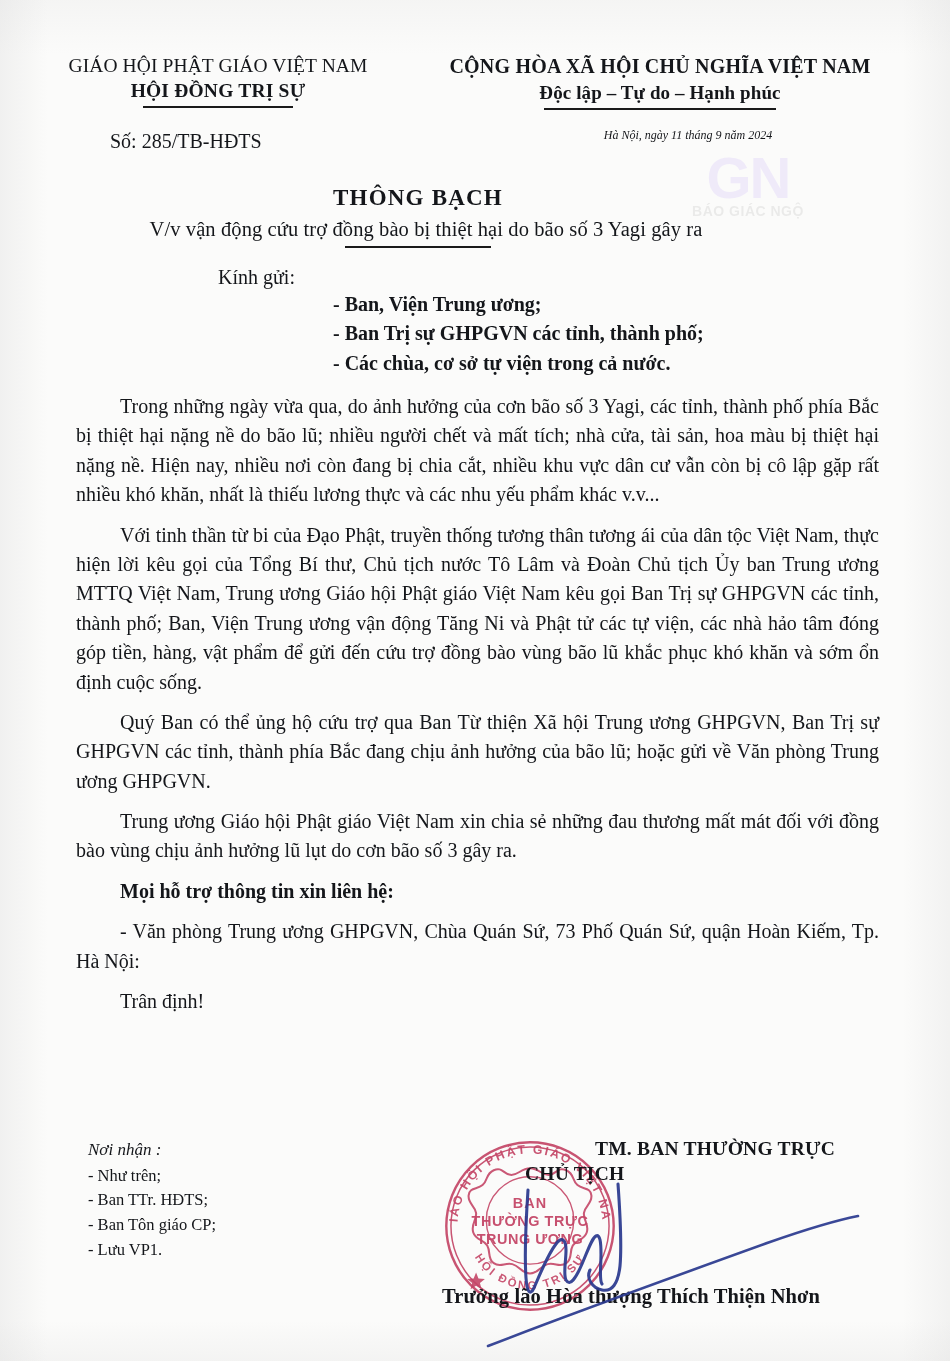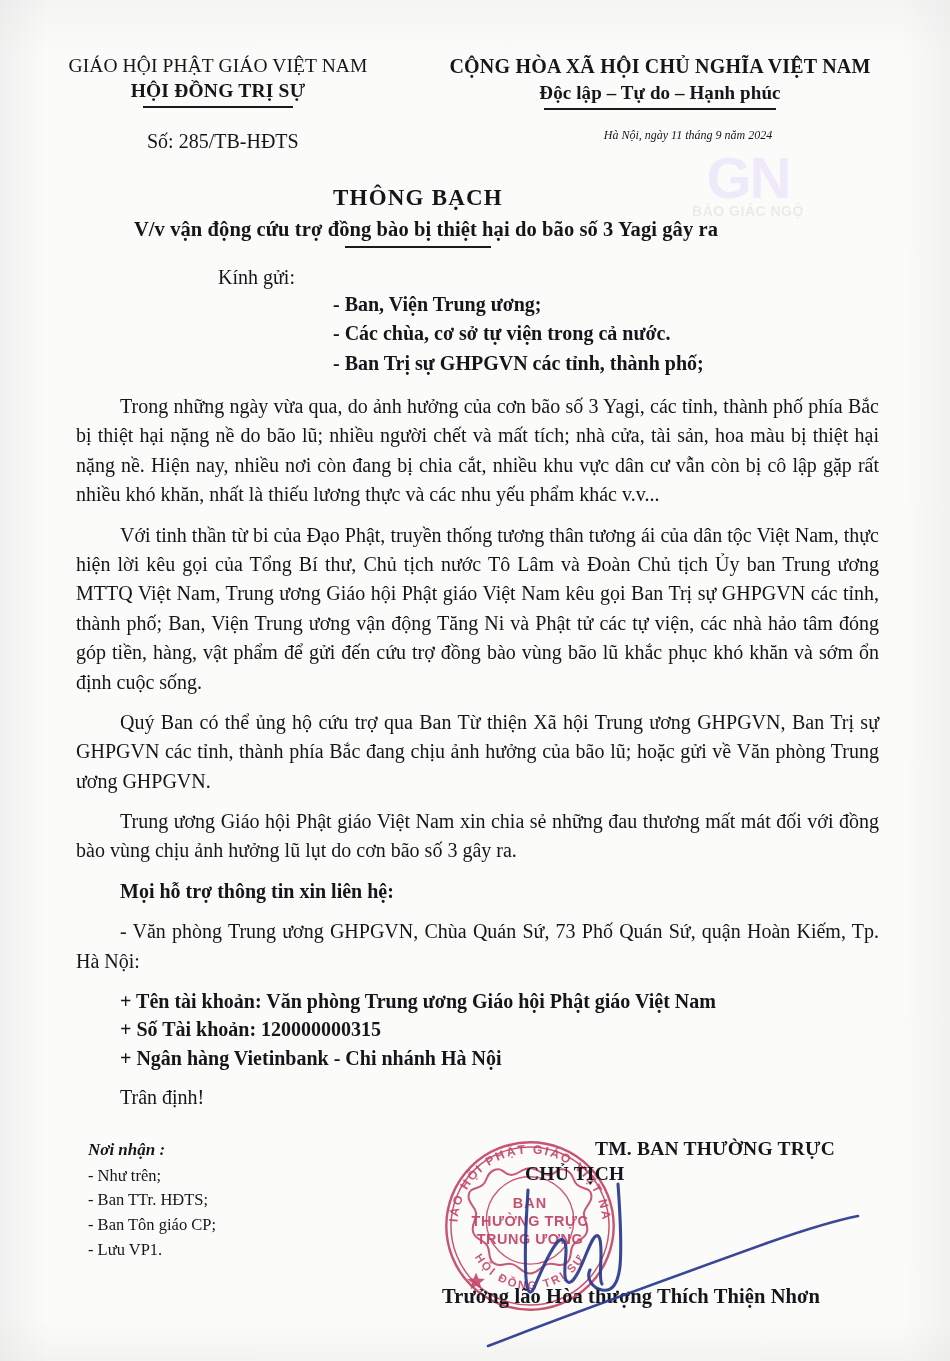--- a/index.html
+++ b/index.html
@@ -79,21 +79,20 @@
     width: 232px;
     height: 1.6px;
     background: #1a1a1a;
     margin: 4px auto 0;
   }
   .docnum {
     position: absolute;
     top: 130px;
     left: 110px;
     font-size: 20px;
-    margin-left: 37px;
   }
   .place-date {
     position: absolute;
     top: 128px;
     left: 468px;
     width: 440px;
     text-align: center;
     font-size: 12px;
     font-style: italic;
   }
@@ -106,21 +105,21 @@
     width: 836px;
     text-align: center;
   }
   .doc-title {
     font-size: 23px;
     font-weight: bold;
     letter-spacing: 1.2px;
   }
   .doc-subtitle {
     font-size: 20.5px;
-    font-weight: bold;
+    font-weight: normal;
     margin-top: 7px;
     letter-spacing: .1px;
     padding-left: 16px;
   }
   .rule-title {
     width: 146px;
     height: 1.6px;
     background: #1a1a1a;
     margin: 5px auto 0;
   }
@@ -182,21 +181,21 @@
 
   
   .noi-nhan {
     position: absolute;
     top: 1137px;
     left: 88px;
     font-size: 16.5px;
     line-height: 1.5;
   }
   .noi-nhan .nn-title {
-    font-weight: bold;
+    font-weight: normal;
     font-style: italic;
     font-size: 17px;
     margin-bottom: 1px;
   }
 
   .sign-block {
     position: absolute;
     top: 1138px;
     left: 525px;
     width: 380px;
@@ -310,38 +309,33 @@
 
   <div class="title-block">
     <div class="doc-title">THÔNG BẠCH</div>
     <div class="doc-subtitle">V/v vận động cứu trợ đồng bào bị thiệt hại do bão số 3 Yagi gây ra</div>
     <div class="rule-title"></div>
   </div>
 
   <div class="kinhgui">Kính gửi:</div>
   <div class="recips">
     <div>- Ban, Viện Trung ương;</div>
+    <div>- Ban Trị sự GHPGVN các tỉnh, thành phố;</div>
     <div>- Các chùa, cơ sở tự viện trong cả nước.</div>
-    <div>- Ban Trị sự GHPGVN các tỉnh, thành phố;</div>
   </div>
 
   <div class="body-wrap">
     <p class="para">Trong những ngày vừa qua, do ảnh hưởng của cơn bão số 3 Yagi, các tỉnh, thành phố phía Bắc bị thiệt hại nặng nề do bão lũ; nhiều người chết và mất tích; nhà cửa, tài sản, hoa màu bị thiệt hại nặng nề. Hiện nay, nhiều nơi còn đang bị chia cắt, nhiều khu vực dân cư vẫn còn bị cô lập gặp rất nhiều khó khăn, nhất là thiếu lương thực và các nhu yếu phẩm khác v.v...</p>
     <p class="para">Với tinh thần từ bi của Đạo Phật, truyền thống tương thân tương ái của dân tộc Việt Nam, thực hiện lời kêu gọi của Tổng Bí thư, Chủ tịch nước Tô Lâm và Đoàn Chủ tịch Ủy ban Trung ương MTTQ Việt Nam, Trung ương Giáo hội Phật giáo Việt Nam kêu gọi Ban Trị sự GHPGVN các tỉnh, thành phố; Ban, Viện Trung ương vận động Tăng Ni và Phật tử các tự viện, các nhà hảo tâm đóng góp tiền, hàng, vật phẩm để gửi đến cứu trợ đồng bào vùng bão lũ khắc phục khó khăn và sớm ổn định cuộc sống.</p>
     <p class="para">Quý Ban có thể ủng hộ cứu trợ qua Ban Từ thiện Xã hội Trung ương GHPGVN, Ban Trị sự GHPGVN các tỉnh, thành phía Bắc đang chịu ảnh hưởng của bão lũ; hoặc gửi về Văn phòng Trung ương GHPGVN.</p>
     <p class="para">Trung ương Giáo hội Phật giáo Việt Nam xin chia sẻ những đau thương mất mát đối với đồng bào vùng chịu ảnh hưởng lũ lụt do cơn bão số 3 gây ra.</p>
 
     <p class="para bold-lead">Mọi hỗ trợ thông tin xin liên hệ:</p>
     <p class="para contact-addr">- Văn phòng Trung ương GHPGVN, Chùa Quán Sứ, 73 Phố Quán Sứ, quận Hoàn Kiếm, Tp. Hà Nội:</p>
 
-    <div class="bank-list">
-      <div>+ Tên tài khoản: Văn phòng Trung ương Giáo hội Phật giáo Việt Nam</div>
-      <div>+ Số Tài khoản: 120000000315</div>
-      <div>+ Ngân hàng Vietinbank - Chi nhánh Hà Nội</div>
-    </div>
 
     <div class="closing">Trân định!</div>
   </div>
 
   <div class="noi-nhan">
     <div class="nn-title">Nơi nhận :</div>
     <div>- Như trên;</div>
     <div>- Ban TTr. HĐTS;</div>
     <div>- Ban Tôn giáo CP;</div>
     <div>- Lưu VP1.</div>

